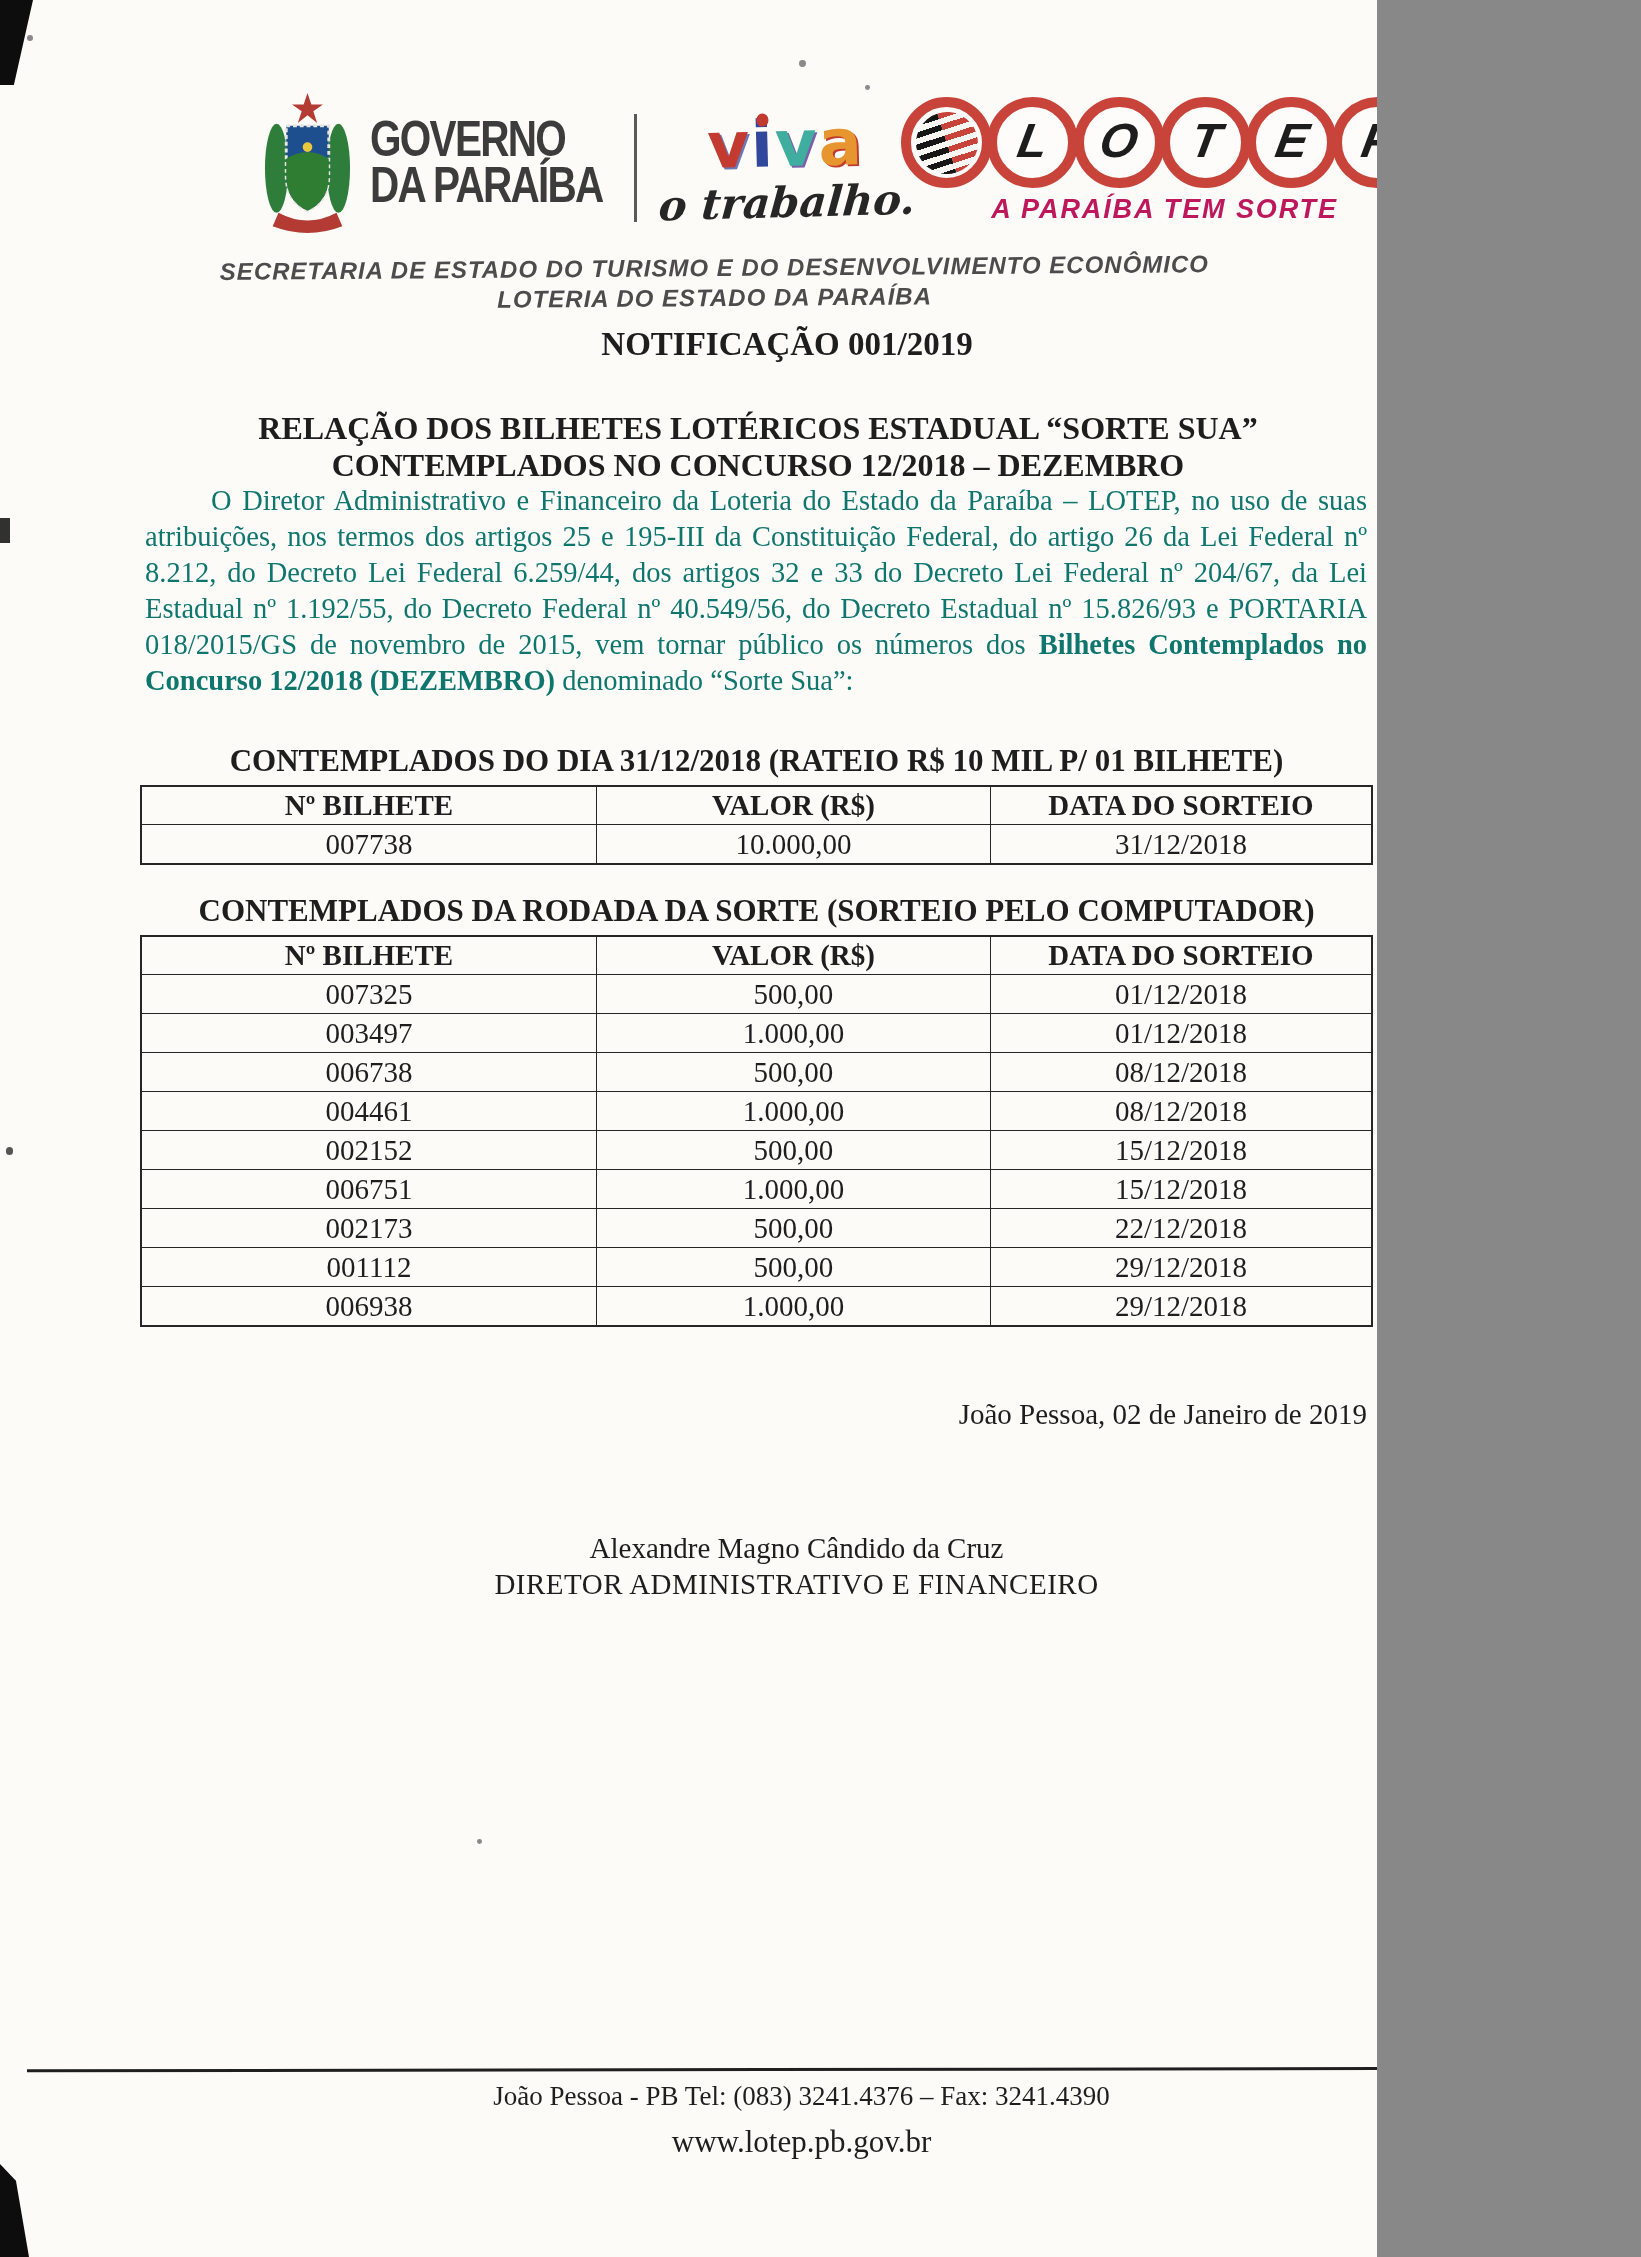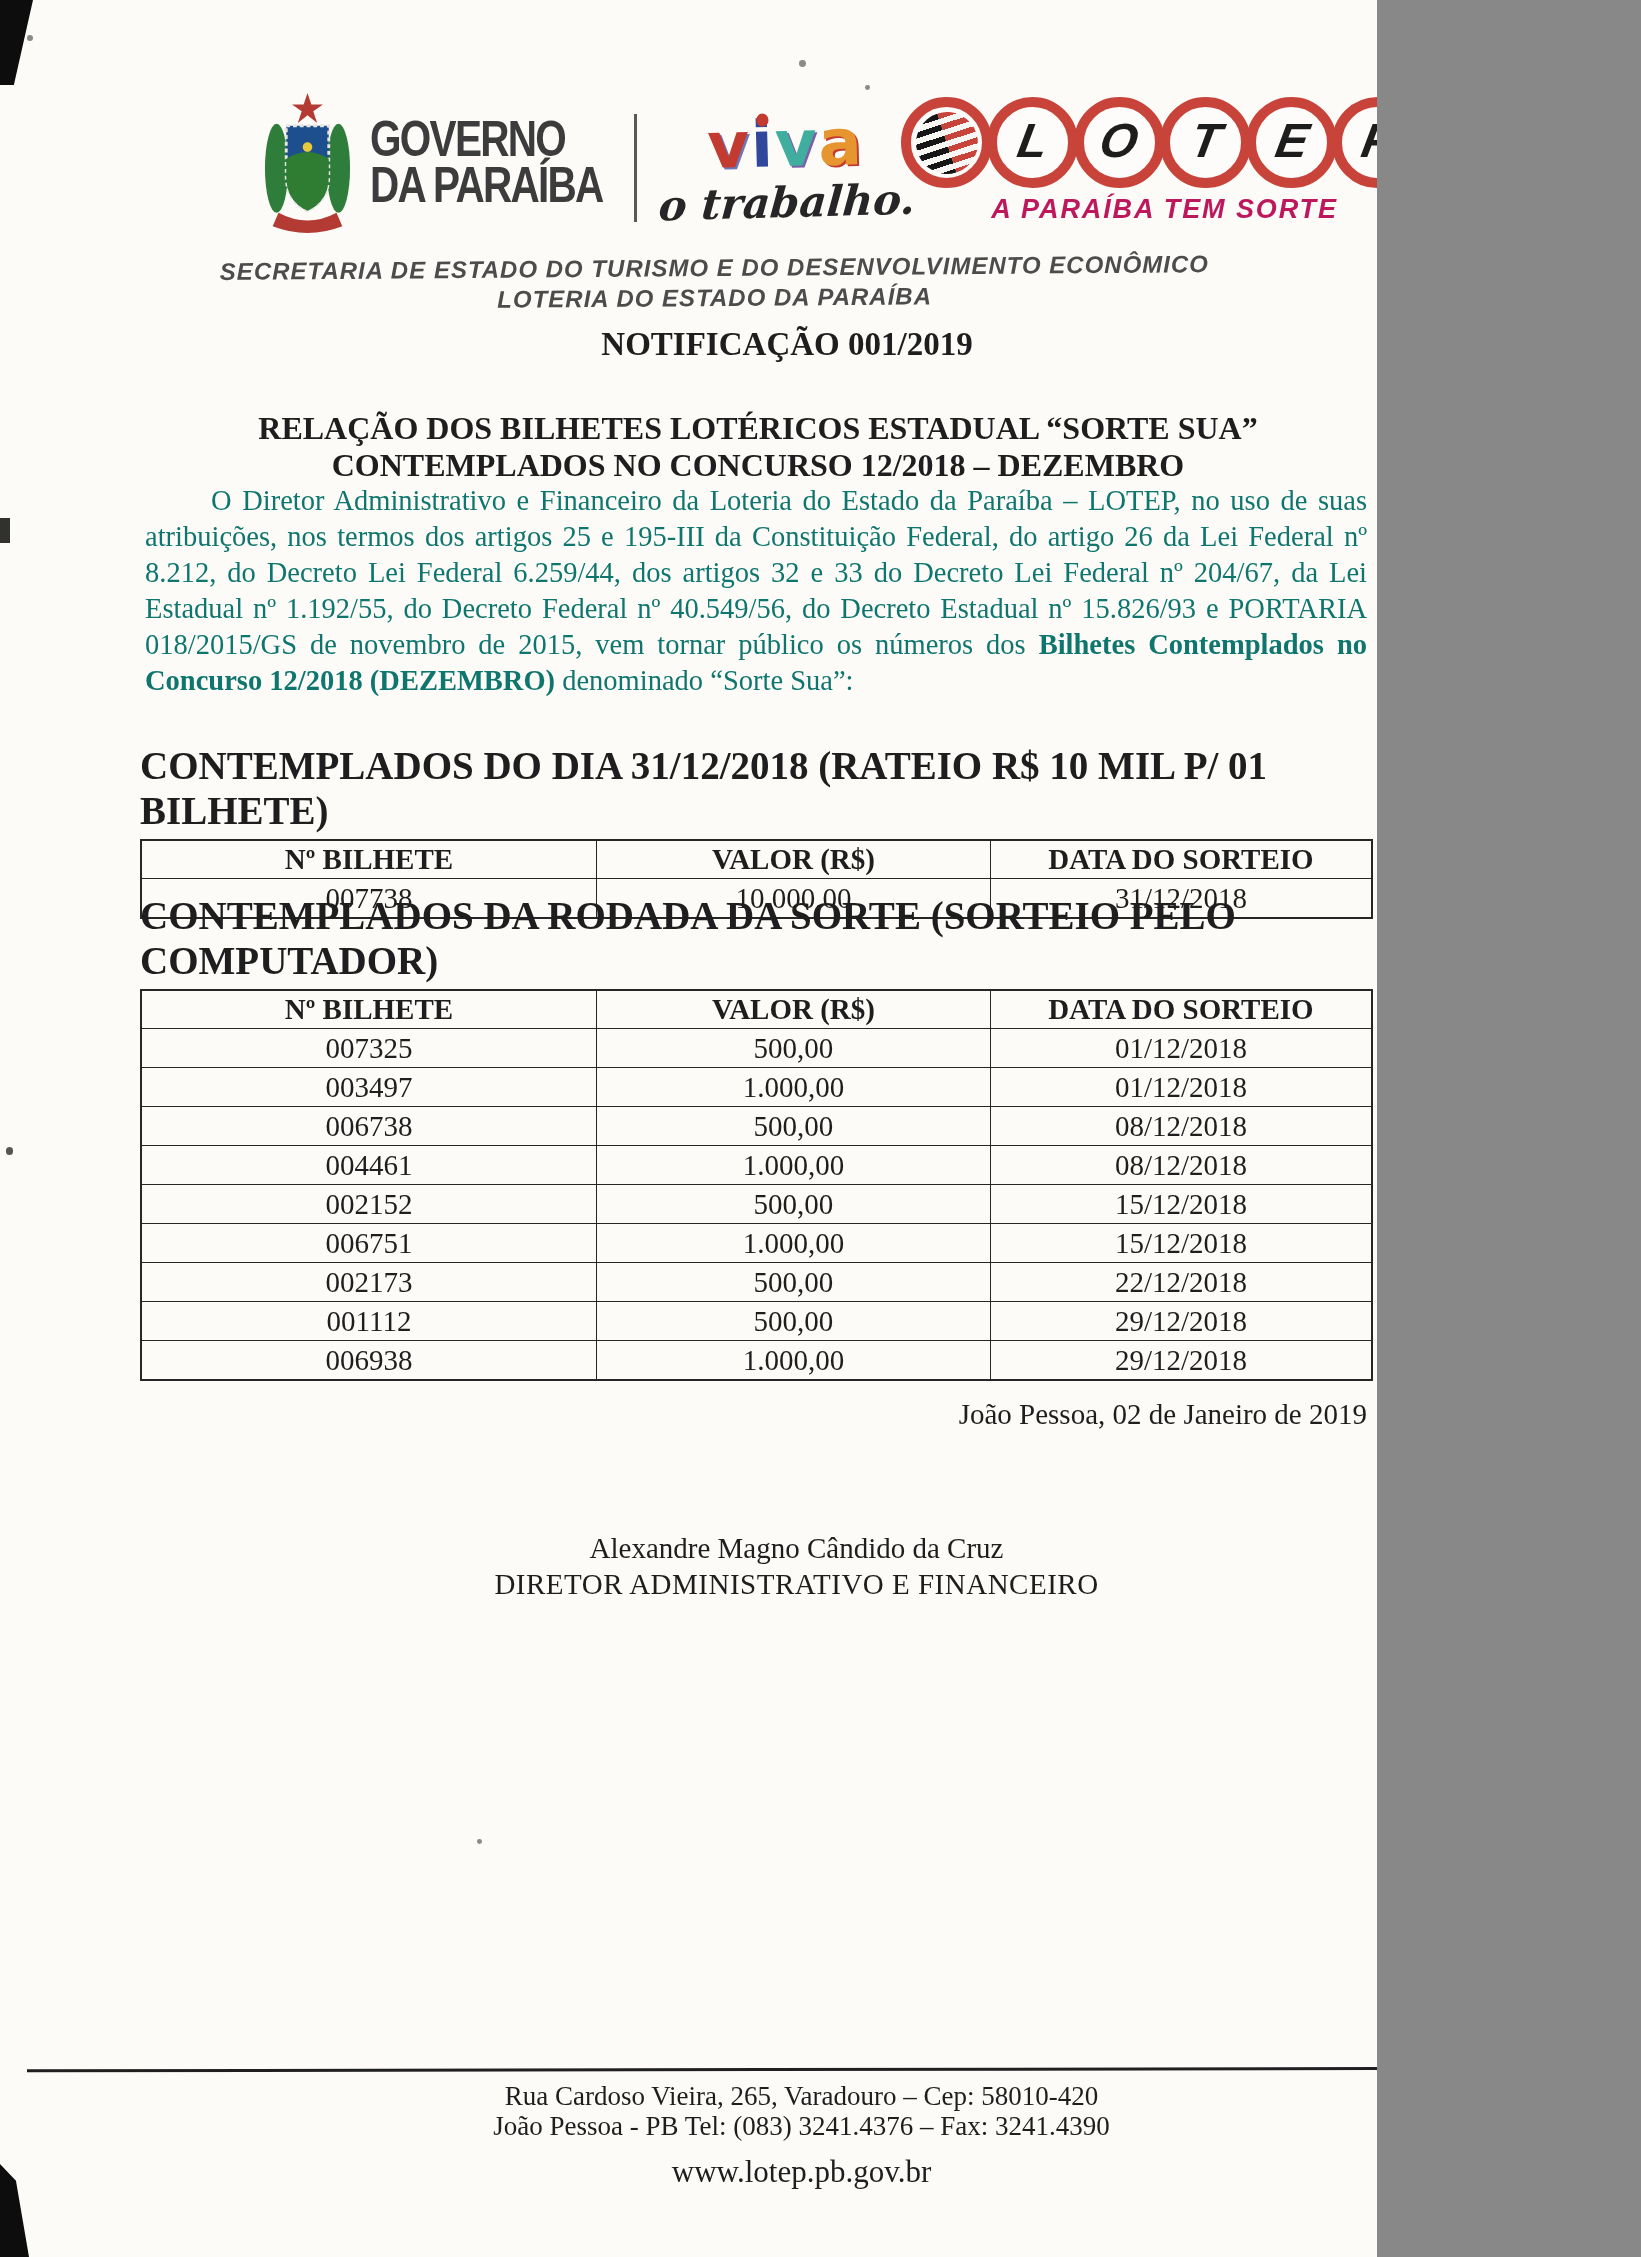--- a/index.html
+++ b/index.html
@@ -50,21 +50,21 @@
     font-family:"Liberation Sans", sans-serif; font-style:italic; font-weight:bold;
     font-size:24px; line-height:1.25; color:#4c4c4c; letter-spacing:1px; transform:rotate(-.45deg); }
   
   .notif-title { position:absolute; top:326px; left:145px; width:1284px; text-align:center; font-weight:bold; font-size:33px; }
   .subject { position:absolute; top:410px; left:145px; width:1226px; text-align:center; font-weight:bold; font-size:32px; line-height:1.16; }
   .body-par { position:absolute; top:483px; left:145px; width:1222px; font-size:28.5px; line-height:36px; text-align:justify; text-indent:66px; color:#0f766e; }
   
   .tbl-block { position:absolute; left:140px; width:1233px; }
   .tbl1 { top:743px; }
   .tbl2 { top:893px; }
-  .tbl-title { text-align:left; font-weight:bold; font-size:39px; margin-bottom:5.8px; }
+  .tbl-title { text-align:center; font-weight:bold; font-size:31px; margin-bottom:5.8px; }
   table { width:100%; border-collapse:collapse; table-layout:fixed;border-radius:25px; }
   th,td { border:1.9px solid #262626; text-align:center; font-size:29px; height:39px; padding:0; }
   th { font-weight:bold; }
   table { border:2.9px solid #262626; }
   col.c1 { width:37%; } col.c2 { width:32%; } col.c3 { width:31%; }
   
   .dateline { position:absolute; top:1398px; left:145px; width:1222px; text-align:right; font-size:29px; }
   .sig { position:absolute; top:1530px; left:222px; width:1149px; text-align:center; font-size:29px; line-height:1.25; }
   .sig .role { letter-spacing:0.5px; }
   
@@ -241,19 +241,18 @@
   </div>
 
   <div class="dateline">João Pessoa, 02 de Janeiro de 2019</div>
   <div class="sig">
     <div class="name">Alexandre Magno Cândido da Cruz</div>
     <div class="role">DIRETOR ADMINISTRATIVO E FINANCEIRO</div>
   </div>
 
   <div class="footer-rule"></div>
   <div class="footer">
-    <div>Rua Cardoso Vieira, 265, Varadouro – Cep: 58010-420</div>
     <div>João Pessoa - PB  Tel: (083) 3241.4376 – Fax: 3241.4390</div>
     <div class="site">www.lotep.pb.gov.br</div>
   </div>
 
 </div>
 
 
 </body></html>

